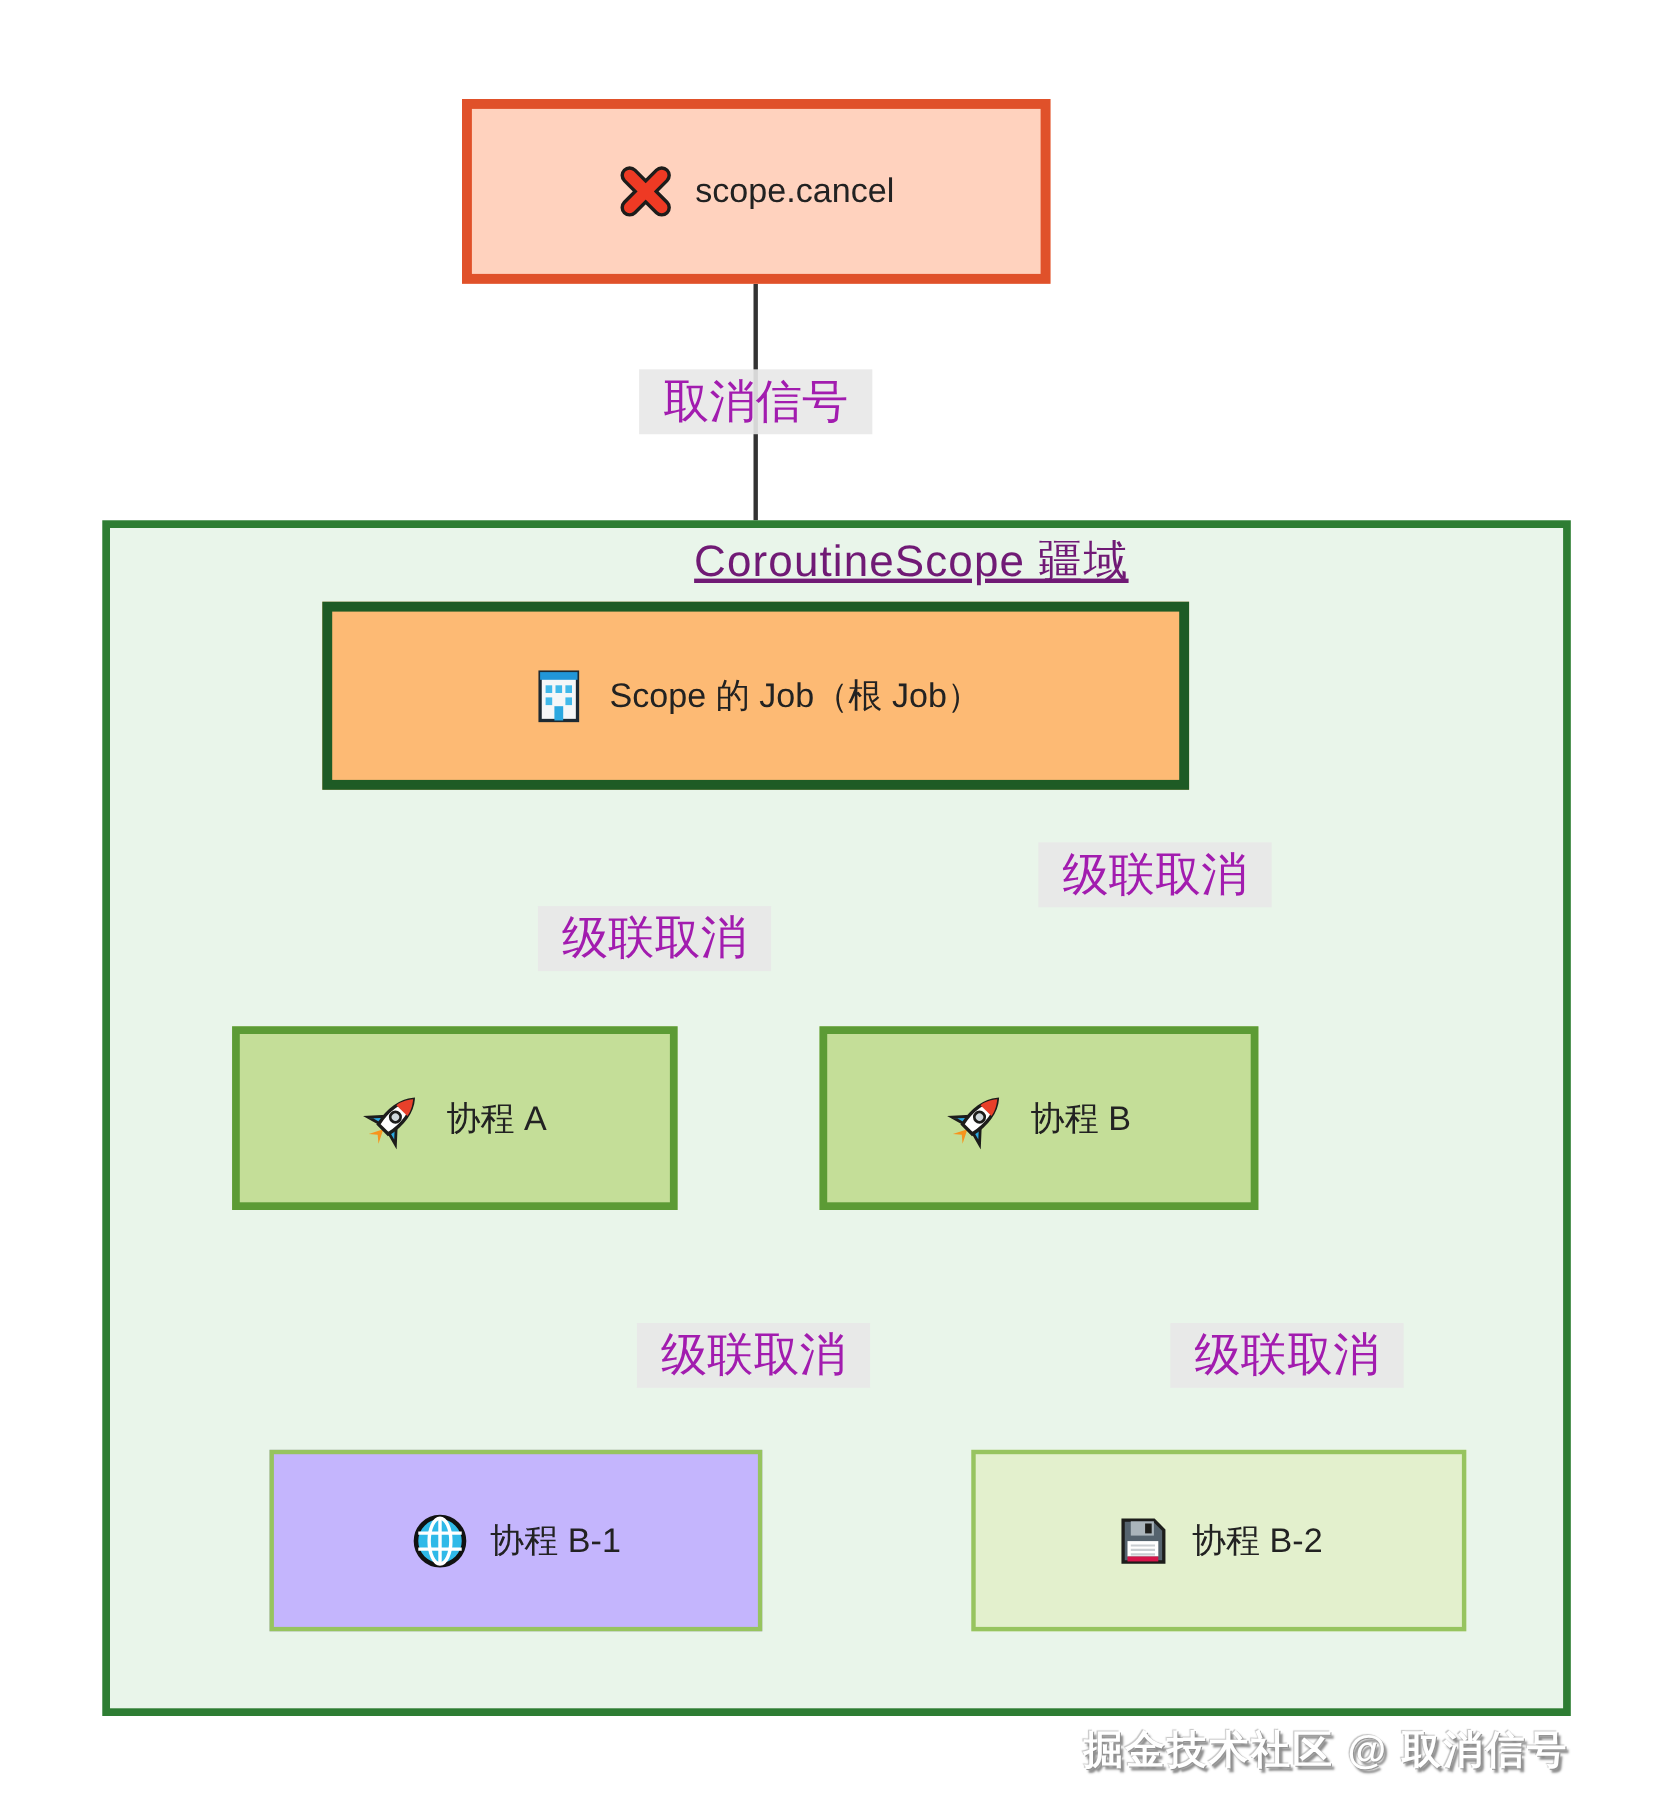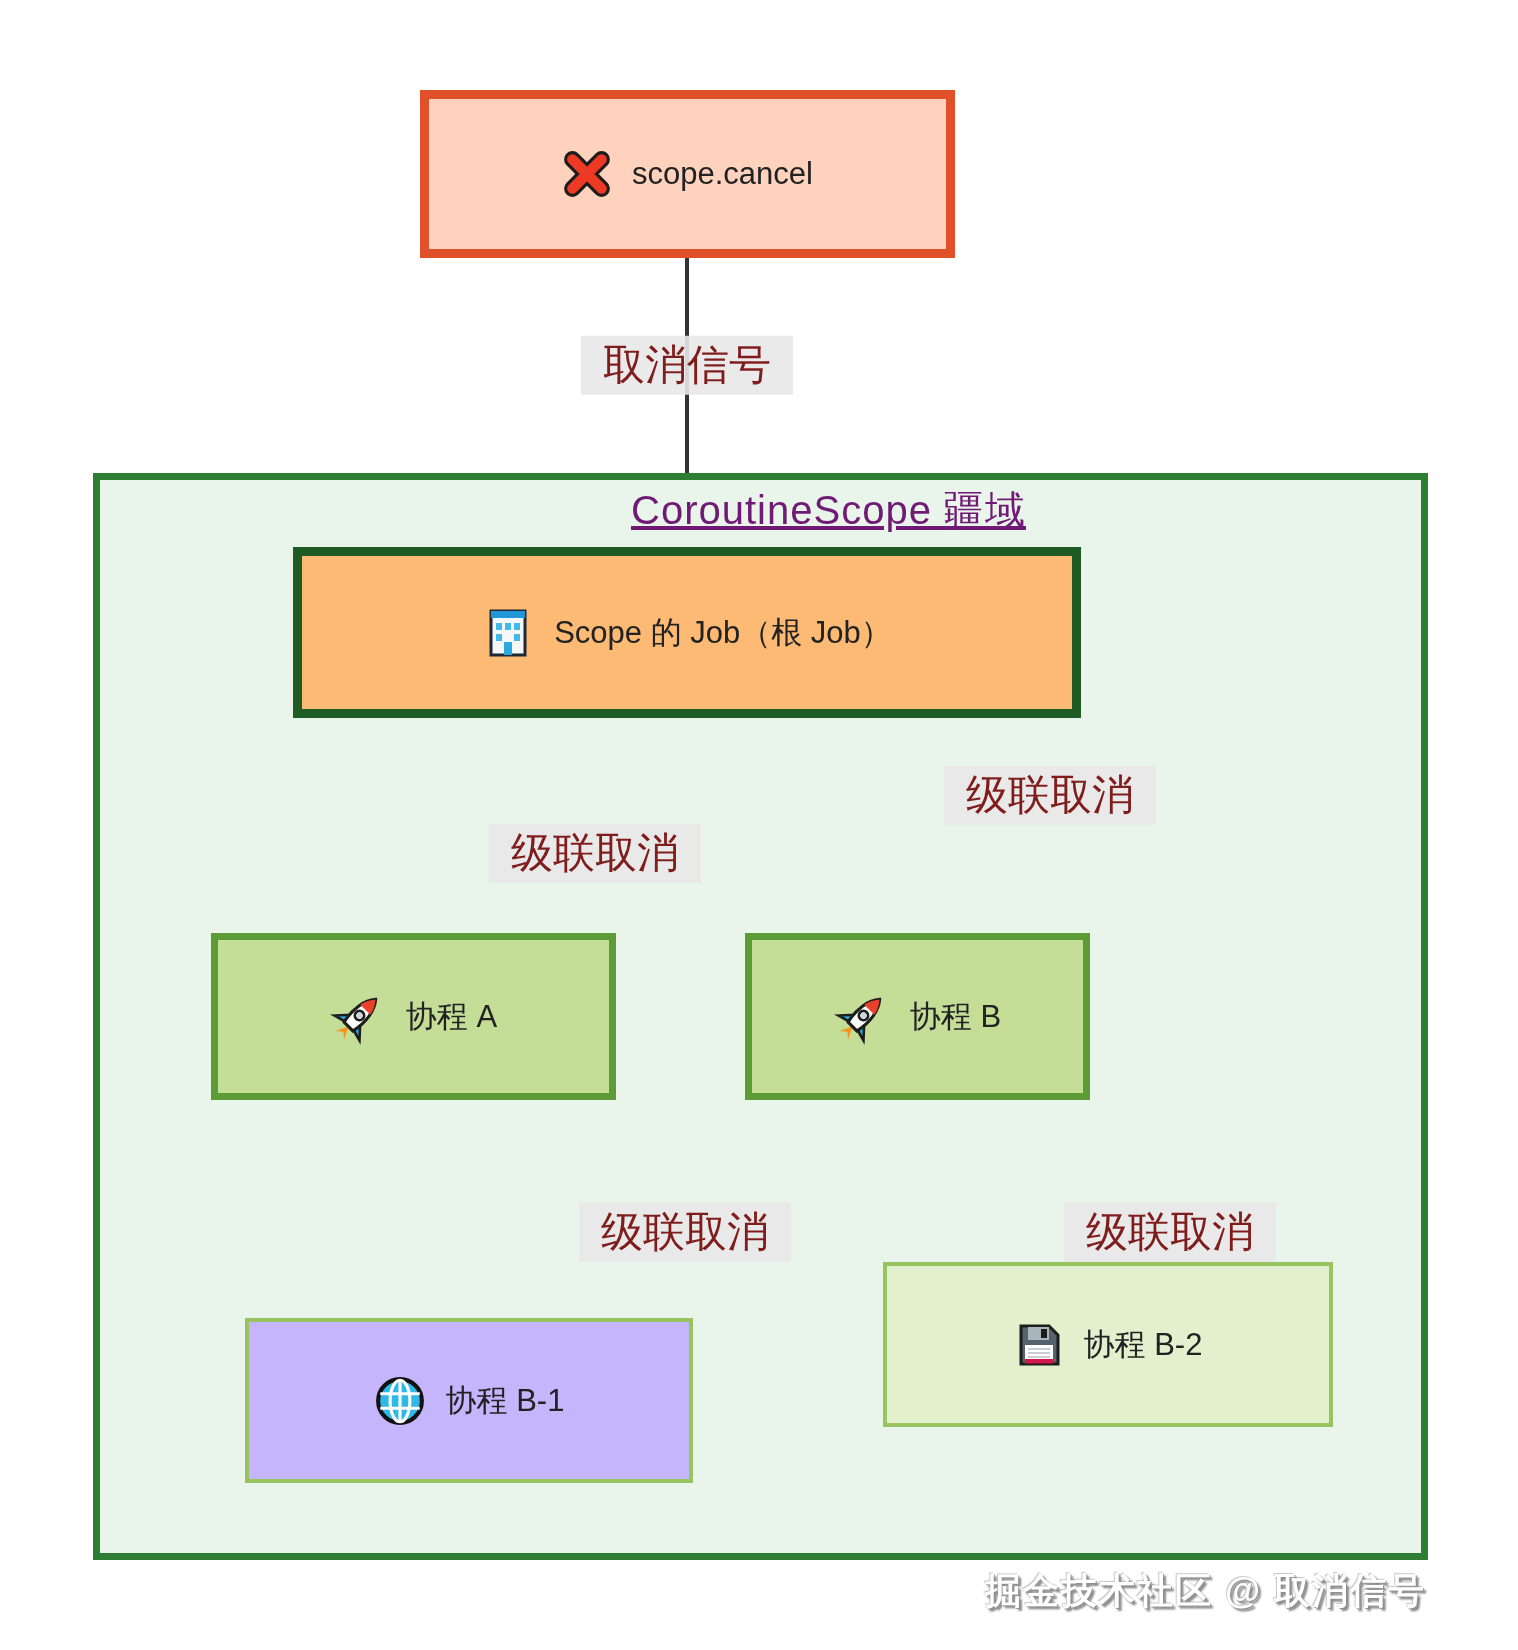--- a/index.html
+++ b/index.html
@@ -26,28 +26,28 @@
     position:absolute; box-sizing:border-box;
     display:flex; align-items:center; justify-content:center; gap:20px;
     font-size:31px; color:#222; white-space:nowrap;
   }
   .node .icon { display:flex; align-items:center; }
   .node .icon svg { display:block; }
 
   .node-cancel { left:420px; top:90px;  width:535px; height:168px; background:#ffd2be; border:9px solid #e0512a; }
   .node-root   { left:293px; top:547px; width:788px; height:171px; background:#fdba74; border:9px solid #1e5b25; }
   .node-a      { left:195px; top:933px; width:405px; height:167px; background:#c4de98; border:7px solid #5c9b35;margin-left:16px; }
-  .node-b      { left:745px; top:933px; width:345px; height:167px; background:#c4de98; border:7px solid #5c9b35; }
+  .node-b      { left:745px; top:933px; width:399px; height:167px; background:#c4de98; border:7px solid #5c9b35; }
   .node-b1     { left:245px; top:1318px; width:448px; height:165px; background:#c4b5fd; border:4px solid #97c45f; }
-  .node-b2     { left:883px; top:1262px; width:450px; height:165px; background:#e3f0cd; border:4px solid #97c45f; }
+  .node-b2     { left:883px; top:1318px; width:450px; height:165px; background:#e3f0cd; border:4px solid #97c45f; }
 
   
   .edge-label {
     position:absolute; transform:translate(-50%,-50%);
-    background:rgba(232,232,232,0.9); color:#7f1d1d;
+    background:rgba(232,232,232,0.9); color:#a21caf;
     font-size:42px; line-height:1.25; padding:3px 22px; white-space:nowrap;
   }
   .lbl-signal    { left:687px;  top:365px;  }
   .lbl-cascade-1 { left:595px;  top:853px;  }
   .lbl-cascade-2 { left:1050px; top:795px;  }
   .lbl-cascade-3 { left:685px;  top:1232px; }
   .lbl-cascade-4 { left:1170px; top:1232px; }
 
   .watermark {
     position:absolute; top:1567px; right:92px;

